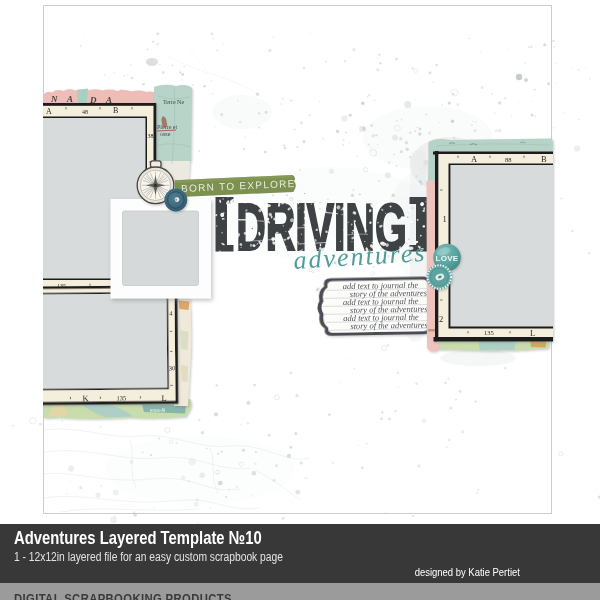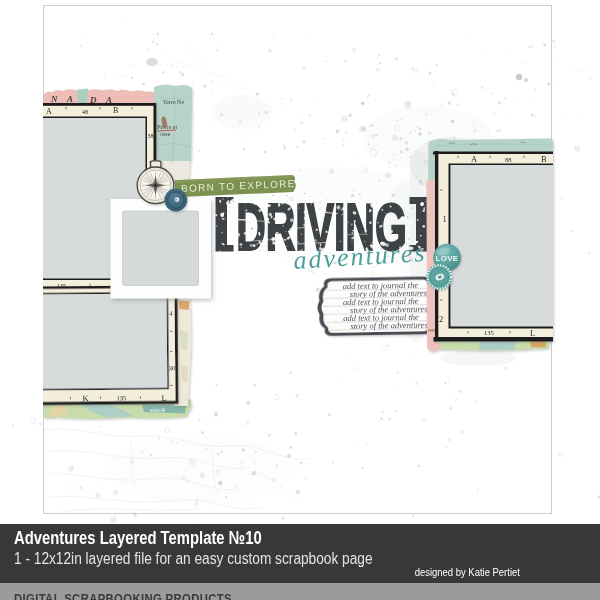--- a/index.html
+++ b/index.html
@@ -920,21 +920,21 @@
 <ellipse cx="439.8" cy="277" rx="1.9" ry="1.3" fill="#4b8e8a" transform="rotate(-15 439.8 277)"></ellipse>
 </svg>
 <div id="bars">
 
 <div id="darkbar"></div>
 
 <div id="graybar"></div>
 
 <div class="abs" style="left:14px;top:3px;color:#fff;font-weight:bold;font-size:19px;"><span class="cond" style="transform:scaleX(0.78);">Adventures Layered Template №10</span></div>
 
-<div class="abs" style="left:14px;top:26px;color:#e3e3e3;font-size:16px;"><span class="cond" style="transform:scaleX(0.856);">1 - 12x12in layered file for an easy custom scrapbook page</span></div>
+<div class="abs" style="left:14px;top:26px;color:#e3e3e3;font-size:12px;"><span class="cond" style="transform:scaleX(0.856);">1 - 12x12in layered file for an easy custom scrapbook page</span></div>
 
 
 <div class="abs" style="right:8px;top:42px;color:#fff;font-weight:normal;font-size:11.5px;">
       <span class="cond" style="transform:scaleX(0.822);transform-origin:right top;display:block;text-align:right;">designed by Katie Pertiet</span>
     </div>
 
 <div class="abs" style="left:14px;top:68px;color:#3a3a3a;font-weight:bold;font-size:12px;letter-spacing:0.4px;"><span class="cond" style="transform:scaleX(0.94);">DIGITAL SCRAPBOOKING PRODUCTS</span></div>
 
 </div>
 </body></html>

